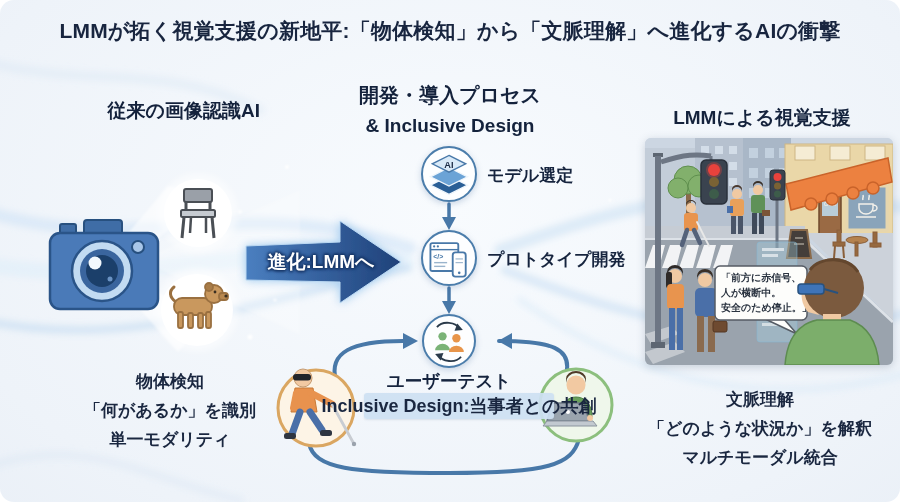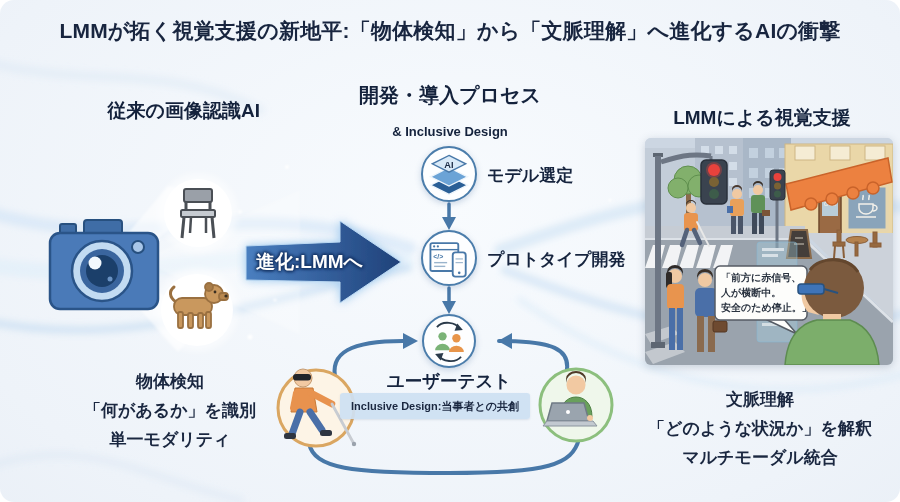--- a/index.html
+++ b/index.html
@@ -11,40 +11,40 @@
   .stage *{box-sizing:border-box;}
   svg{display:block;}
   .art{position:absolute;inset:0;z-index:1;pointer-events:none;overflow:visible;}
   .title{
     position:absolute;top:17px;left:0;right:0;z-index:3;text-align:center;
     font-size:21px;font-weight:800;letter-spacing:.2px;color:#18253f;white-space:nowrap;
   }
   .sec-heading{position:absolute;z-index:3;font-weight:800;color:#14223c;text-align:center;white-space:nowrap;}
   .heading-left{left:20px;top:98px;width:240px;font-size:19px;text-align:right;}
   .heading-center-1{left:330px;top:82px;width:240px;font-size:20px;}
-  .heading-center-2{left:330px;top:124px;width:240px;font-size:13px;}
+  .heading-center-2{left:330px;top:115px;width:240px;font-size:19px;}
   .heading-right{left:630px;top:105px;width:264px;font-size:19px;}
   .caption{position:absolute;z-index:3;font-weight:700;font-size:17px;line-height:29px;text-align:center;color:#1a2740;}
   .caption-left{left:40px;top:367px;width:260px;}
   .caption-right{left:625px;top:374px;width:270px;margin-top:11px;}
   .evo-label{
-    position:absolute;z-index:3;left:256px;top:249px;width:130px;
+    position:absolute;z-index:3;left:256px;top:249px;width:130px;text-align:center;
     font-size:19px;font-weight:800;color:#ffffff;white-space:nowrap;
     text-shadow:0 0 4px #1d3f78,0 1px 3px #16335f,1px 0 3px #16335f,-1px 0 3px #16335f,0 -1px 3px #16335f;
   }
   .step-circle{
     position:absolute;z-index:2;border-radius:50%;background:#fdfeff;border:2.5px solid #4b7dab;
     box-shadow:0 2px 6px rgba(60,100,150,.25);display:flex;align-items:flex-start;justify-content:center;
   }
   .step-label{position:absolute;z-index:3;font-size:17px;font-weight:800;color:#16243e;white-space:nowrap;}
   .label-user-test{width:140px;text-align:center;font-size:17.5px;}
   .banner{
-    position:absolute;z-index:3;left:340px;top:393px;width:190px;height:26px;border-radius:3px;
+    position:absolute;z-index:3;left:364px;top:393px;width:190px;height:26px;border-radius:3px;
     background:rgba(205,224,242,.93);display:flex;align-items:center;justify-content:center;
-    font-size:11px;font-weight:700;color:#1a2740;white-space:nowrap;box-shadow:0 1px 2px rgba(80,110,150,.15);
+    font-size:18px;font-weight:700;color:#1a2740;white-space:nowrap;box-shadow:0 1px 2px rgba(80,110,150,.15);
   }
   .person-circle{position:absolute;z-index:2;width:100px;height:100px;}
   .person-circle svg{overflow:visible;}
   .scene{
     position:absolute;z-index:2;left:645px;top:138px;width:248px;height:227px;border-radius:6px;overflow:hidden;
     box-shadow:0 2px 8px rgba(70,90,120,.25);background:#ccd6e2;
   }
   .credit{position:absolute;z-index:3;right:20px;bottom:6px;font-size:14px;font-weight:500;color:#3e4a5c;}
 </style>
 </head>

